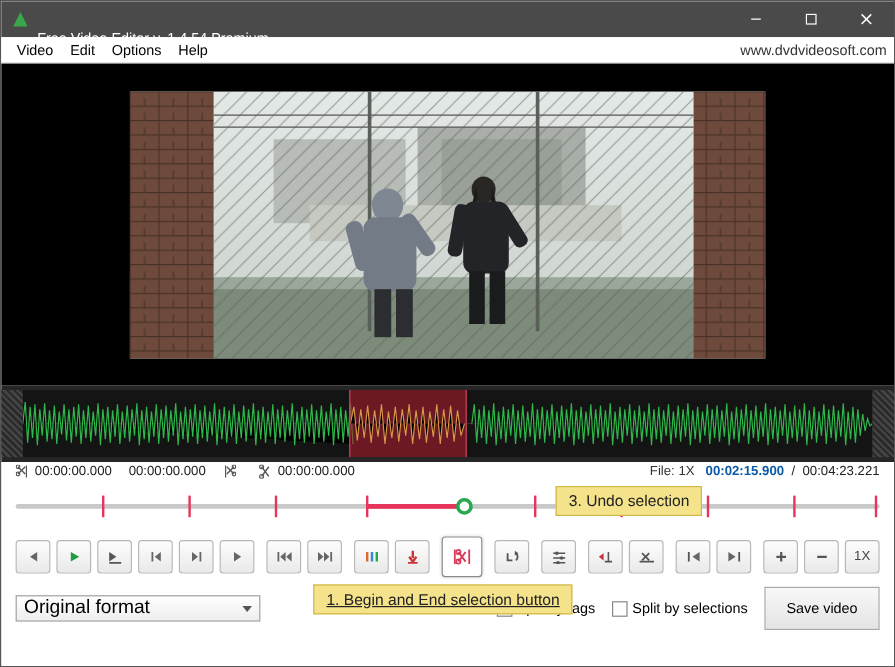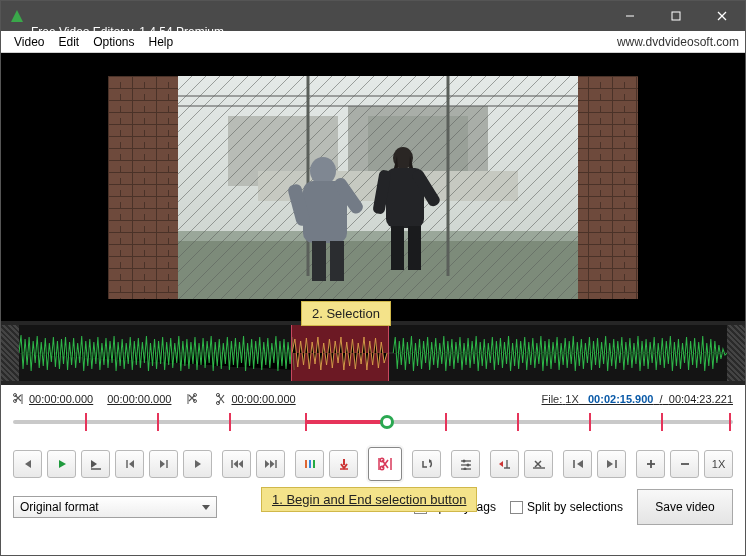--- a/index.html
+++ b/index.html
@@ -12,35 +12,35 @@
 .menubar .menu-item { padding: 2px 7px; cursor: default; }
 .menubar .spacer { flex: 1; }
 .menubar .url { color: #333; font-size: 12px; }
 .video-area { height: 268px; background: #000; display: flex; align-items: center; justify-content: center; position: relative; }
 .video-frame { width: 530px; height: 223px; position: relative; overflow: hidden; }
 .annotation { position: absolute; background: #f4e38a; border: 1px solid #d0b84a; padding: 4px 10px; font-size: 13px; z-index: 100; pointer-events: none; color: #222; }
 .waveform-area { height: 64px; background: #262626; position: relative; display: flex; align-items: center; }
 .wave-edge { width: 18px; height: 56px; background: repeating-linear-gradient(45deg,#444,#444 2px,#2a2a2a 2px,#2a2a2a 4px); }
 .wave-main { flex: 1; height: 56px; position: relative; overflow: hidden; }
 .selection-overlay { position: absolute; top: 0; bottom: 0; background: rgba(180,30,50,0.55); border-left: 1px solid #c84860; border-right: 1px solid #c84860; }
-.timeinfo { height: 20px; display: flex; align-items: flex-end; padding: 2px 12px 0; font-size: 11px; color: #222; text-decoration: underline; }
+.timeinfo { height: 20px; display: flex; align-items: flex-start; padding: 2px 12px 0; font-size: 11px; color: #222; }
 .timeinfo .cut-icon { margin-right: 4px; }
 .timeinfo .gap { width: 14px; }
 .timeinfo .spacer { flex: 1; }
 .timeline { height: 30px; position: relative; margin: 4px 12px 6px; }
 .timeline .track { position: absolute; top: 11px; left: 0; right: 0; height: 4px; background: #c9c9c9; border-radius: 2px; }
 .timeline .tick { position: absolute; top: 4px; width: 2px; height: 18px; background: #e6345a; }
 .timeline .sel { position: absolute; top: 11px; height: 4px; background: #e6345a; }
 .timeline .playhead { position: absolute; top: 6px; width: 14px; height: 14px; border-radius: 50%; background: #fff; border: 3px solid #2aa851; margin-left: -7px; }
 .controls { padding: 2px 12px 8px; display: flex; gap: 5px; align-items: center; position: relative; flex-wrap: nowrap; }
 .btn { height: 28px; min-width: 29px; background: linear-gradient(#fdfdfd,#e9e9e9); border: 1px solid #b8b8b8; border-radius: 3px; display: flex; align-items: center; justify-content: center; font-size: 11px; color: #444; padding: 0 2px; }
 .btn.highlight { background: #fff; border: 1px solid #888; box-shadow: 0 0 0 2px rgba(0,0,0,0.04); height: 34px; min-width: 34px; }
 .btn-gap { width: 8px; }
 .bottom-bar { height: 36px; display: flex; align-items: center; padding: 0 12px; gap: 14px; position: relative; }
-.format-select { width: 204px; height: 22px; border: 1px solid #a0a0a0; background: linear-gradient(#fff,#eee); display: flex; align-items: center; padding: 0 6px; font-size: 12px; position: relative; }
+.format-select { width: 204px; height: 22px; border: 1px solid #a0a0a0; background: linear-gradient(#fff,#eee); display: flex; align-items: center; padding: 0 6px; font-size: 16px; position: relative; }
 .format-select::after { content: ""; position: absolute; right: 6px; top: 8px; border-left: 4px solid transparent; border-right: 4px solid transparent; border-top: 5px solid #555; }
 .checkbox { display: flex; align-items: center; gap: 4px; font-size: 12px; text-align: right; }
 .checkbox .box { width: 13px; height: 13px; border: 1px solid #888; background: #fff; }
 .save-btn { width: 96px; height: 36px; background: linear-gradient(#f8f8f8,#e4e4e4); border: 1px solid #a8a8a8; font-size: 12px; display: flex; align-items: center; justify-content: center; }
 .time-zoom { color: #333; }
 .time-current { color: #0a5aa8; font-weight: bold; }
 svg { display: block; }
 </style>
 </head>
 <body>
@@ -129,21 +129,20 @@
         <path d="M289 80 Q280 110 283 140 L293 130 Z" fill="#1e1a18"></path>
         <path d="M302 80 Q311 108 306 138 L298 128 Z" fill="#1e1a18"></path>
         <rect x="278" y="92" width="38" height="60" rx="9" fill="#232427"></rect>
         <rect x="283" y="150" width="13" height="44" fill="#1a1b1d"></rect>
         <rect x="300" y="150" width="13" height="44" fill="#1a1b1d"></rect>
         <rect x="268" y="94" width="12" height="44" rx="5" fill="#232427" transform="rotate(10 274 116)"></rect>
         <rect x="312" y="92" width="12" height="40" rx="5" fill="#232427" transform="rotate(-32 318 112)"></rect>
       </g>
     </svg>
   </div>
-  <div class="annotation" style="left:300px; top:248px;">2. Selection</div>
 </div>
 
 <div class="waveform-area">
   <div class="wave-edge"></div>
   <div class="wave-main">
     <svg width="100%" height="56" preserveAspectRatio="none" viewBox="0 0 700 56">
       <rect width="700" height="56" fill="#141414"></rect>
       <line x1="0" y1="28" x2="700" y2="28" stroke="#333"></line>
       <g stroke="#2fb74a" stroke-width="1">
         <path d="M0 28 L2 10 L4 44 L6 14 L8 40 L10 12 L12 46 L14 16 L16 38 L18 11 L20 43 L22 17 L24 41 L26 13 L28 45 L30 18 L32 37 L34 12 L36 42 L38 16 L40 44 L42 14 L44 39 L46 12 L48 45 L50 17 L52 40 L54 13 L56 43 L58 18 L60 38 L62 11 L64 46 L66 16 L68 41 L70 14 L72 44 L74 17 L76 39 L78 12 L80 45 L82 18 L84 40 L86 13 L88 43 L90 16 L92 38 L94 11 L96 46 L98 17 L100 41 L102 14 L104 44 L106 18 L108 39 L110 12 L112 45 L114 16 L116 40 L118 13 L120 43 L122 17 L124 38 L126 11 L128 46 L130 18 L132 41 L134 14 L136 44 L138 16 L140 39 L142 12 L144 45 L146 17 L148 40 L150 13 L152 43 L154 18 L156 38 L158 11 L160 46 L162 16 L164 41 L166 14 L168 44 L170 17 L172 39 L174 12 L176 45 L178 18 L180 40 L182 13 L184 43 L186 16 L188 38 L190 11 L192 46 L194 17 L196 41 L198 14 L200 44 L202 18 L204 39 L206 12 L208 45 L210 16 L212 40 L214 13 L216 43 L218 17 L220 38 L222 11 L224 46 L226 18 L228 41 L230 14 L232 44 L234 16 L236 39 L238 12 L240 45 L242 17 L244 40 L246 13 L248 43 L250 18 L252 38 L254 11 L256 46 L258 16 L260 41 L262 14 L264 44 L266 17 L268 39 L270 12 L272 45"></path>
@@ -206,20 +205,21 @@
   <div class="tick" style="left:10%;"></div>
   <div class="tick" style="left:20%;"></div>
   <div class="tick" style="left:30%;"></div>
   <div class="tick" style="left:40.5%;"></div>
   <div class="tick" style="left:60%;"></div>
   <div class="tick" style="left:70%;"></div>
   <div class="tick" style="left:80%;"></div>
   <div class="tick" style="left:90%;"></div>
   <div class="tick" style="left:99.5%;"></div>
   <div class="playhead" style="left:52%;"></div>
+  <div class="annotation" style="left:450px; top:-4px;">3. Undo selection</div>
 </div>
 
 <div class="controls">
   <div class="btn">
       <svg width="12" height="12">
         <path d="M9 2 L3 6 L9 10 Z" fill="#666"></path>
       </svg>
     </div>
   <div class="btn">
       <svg width="12" height="12">

